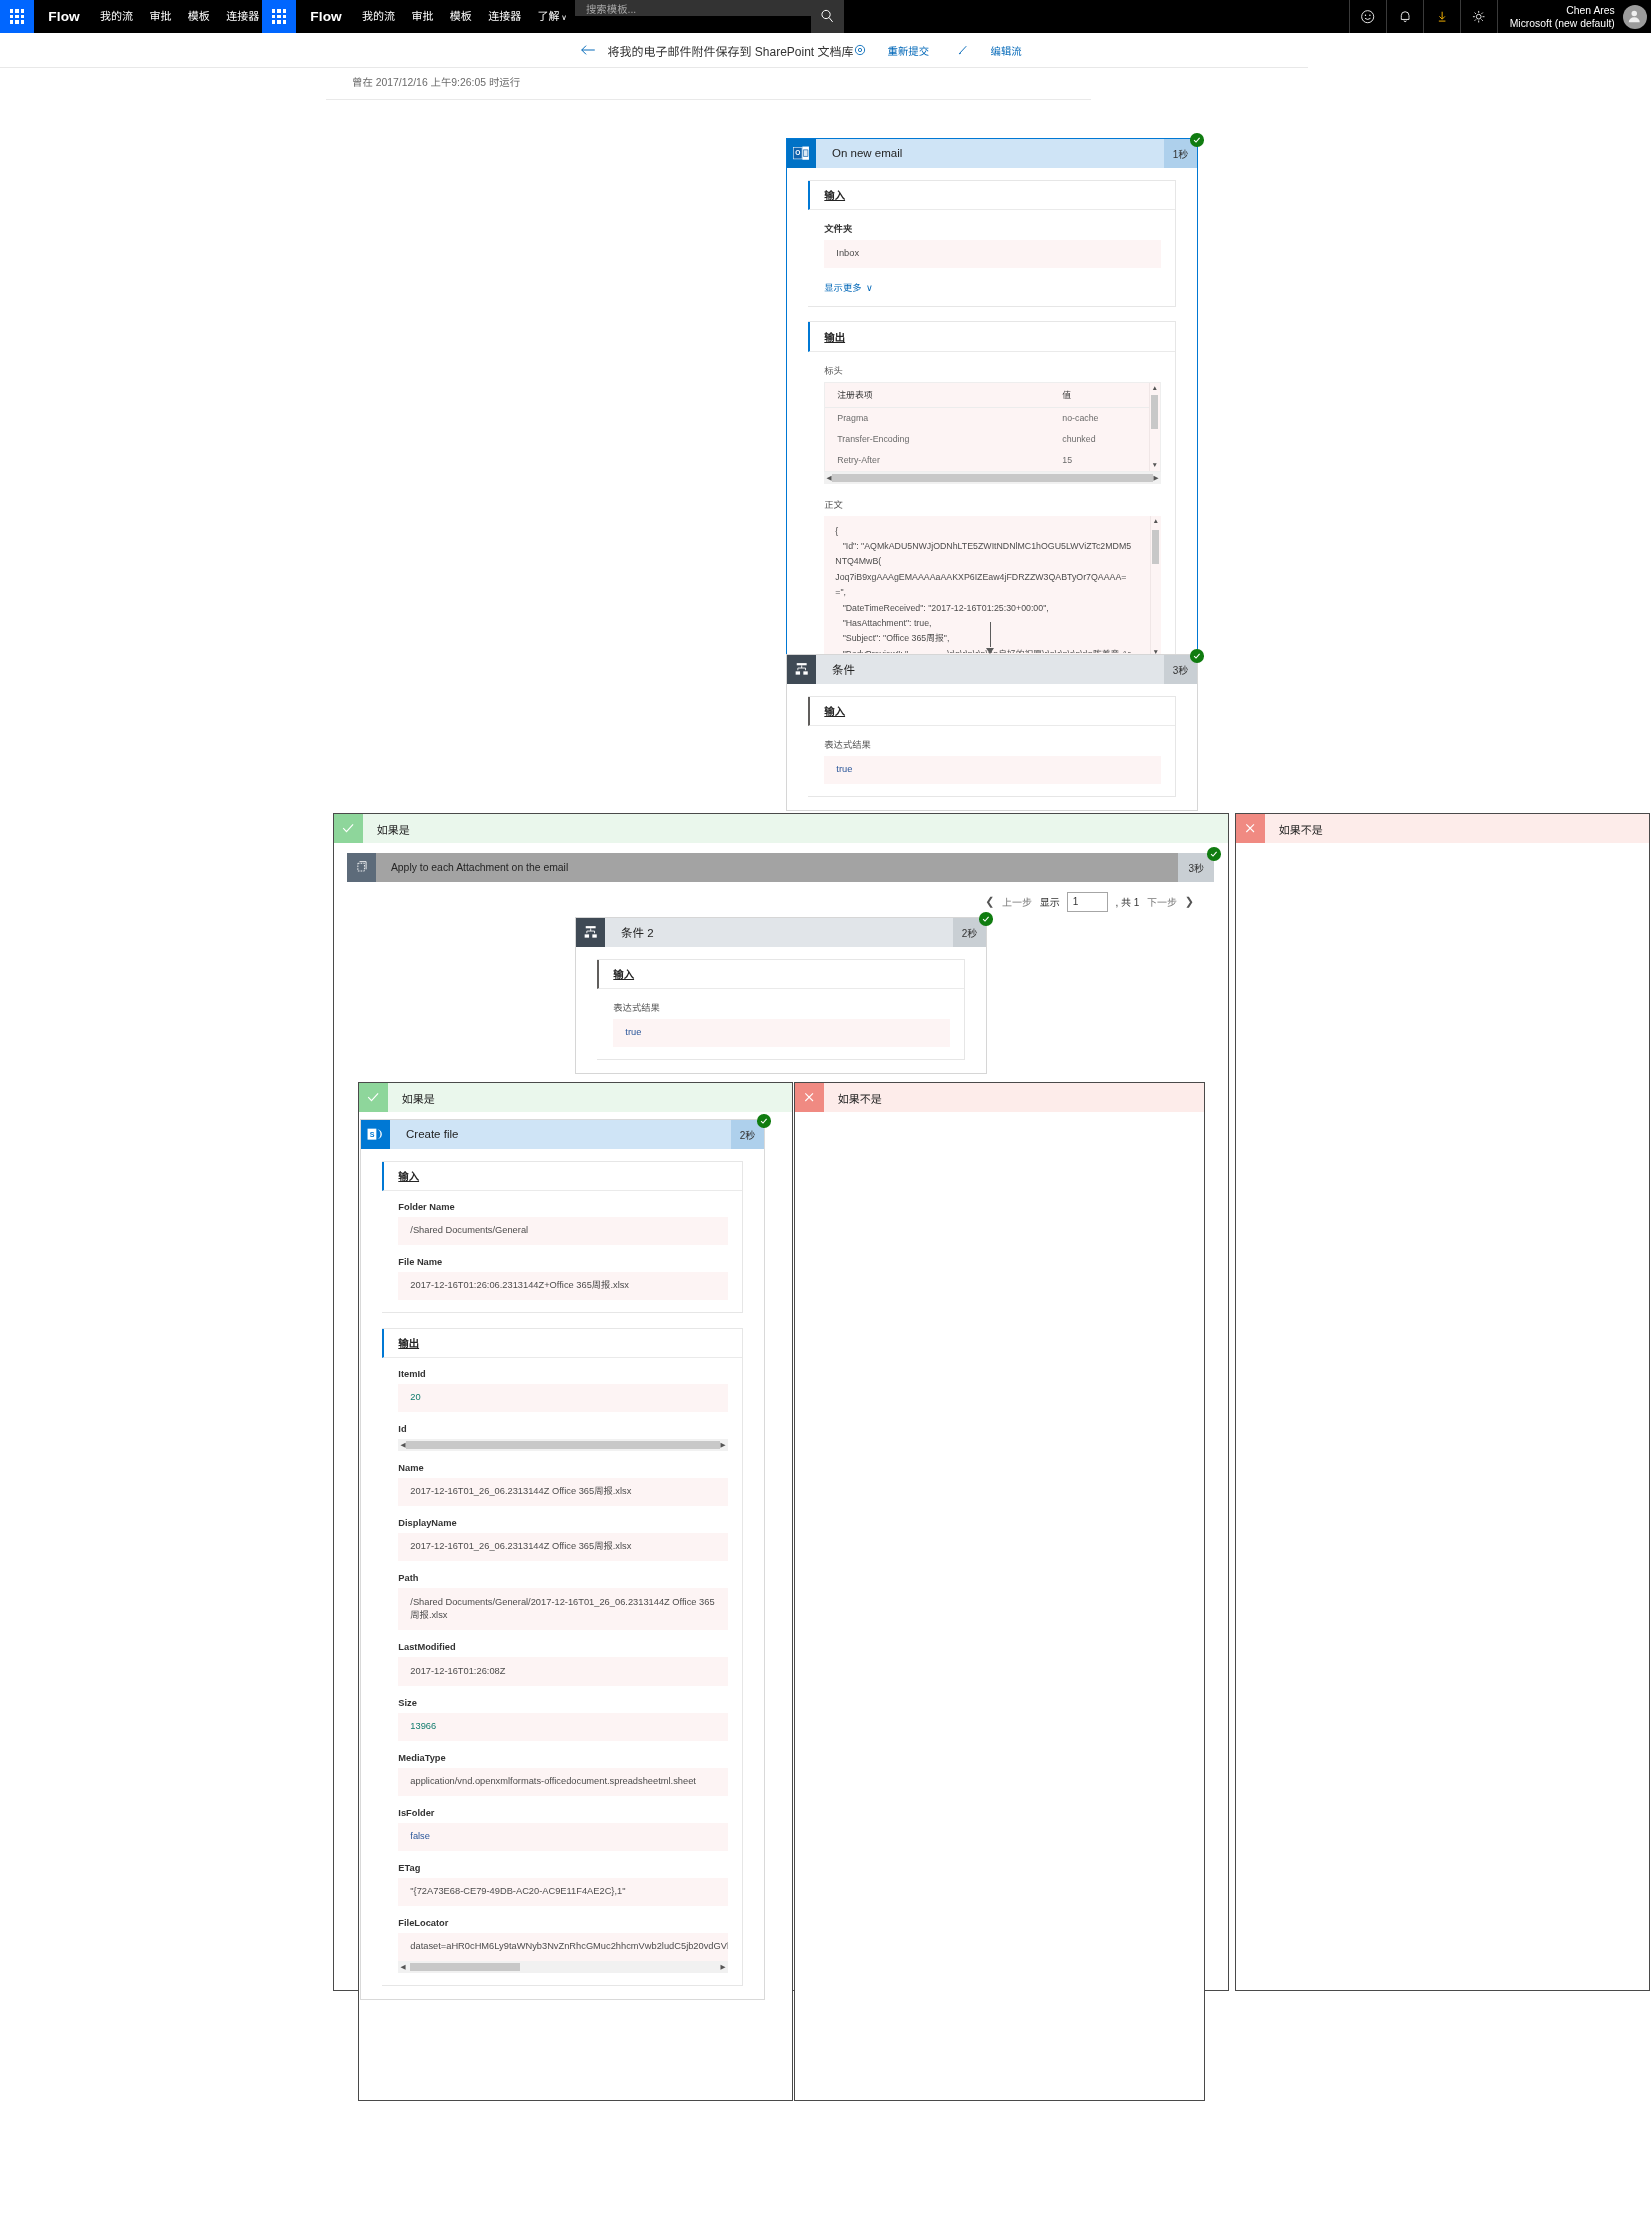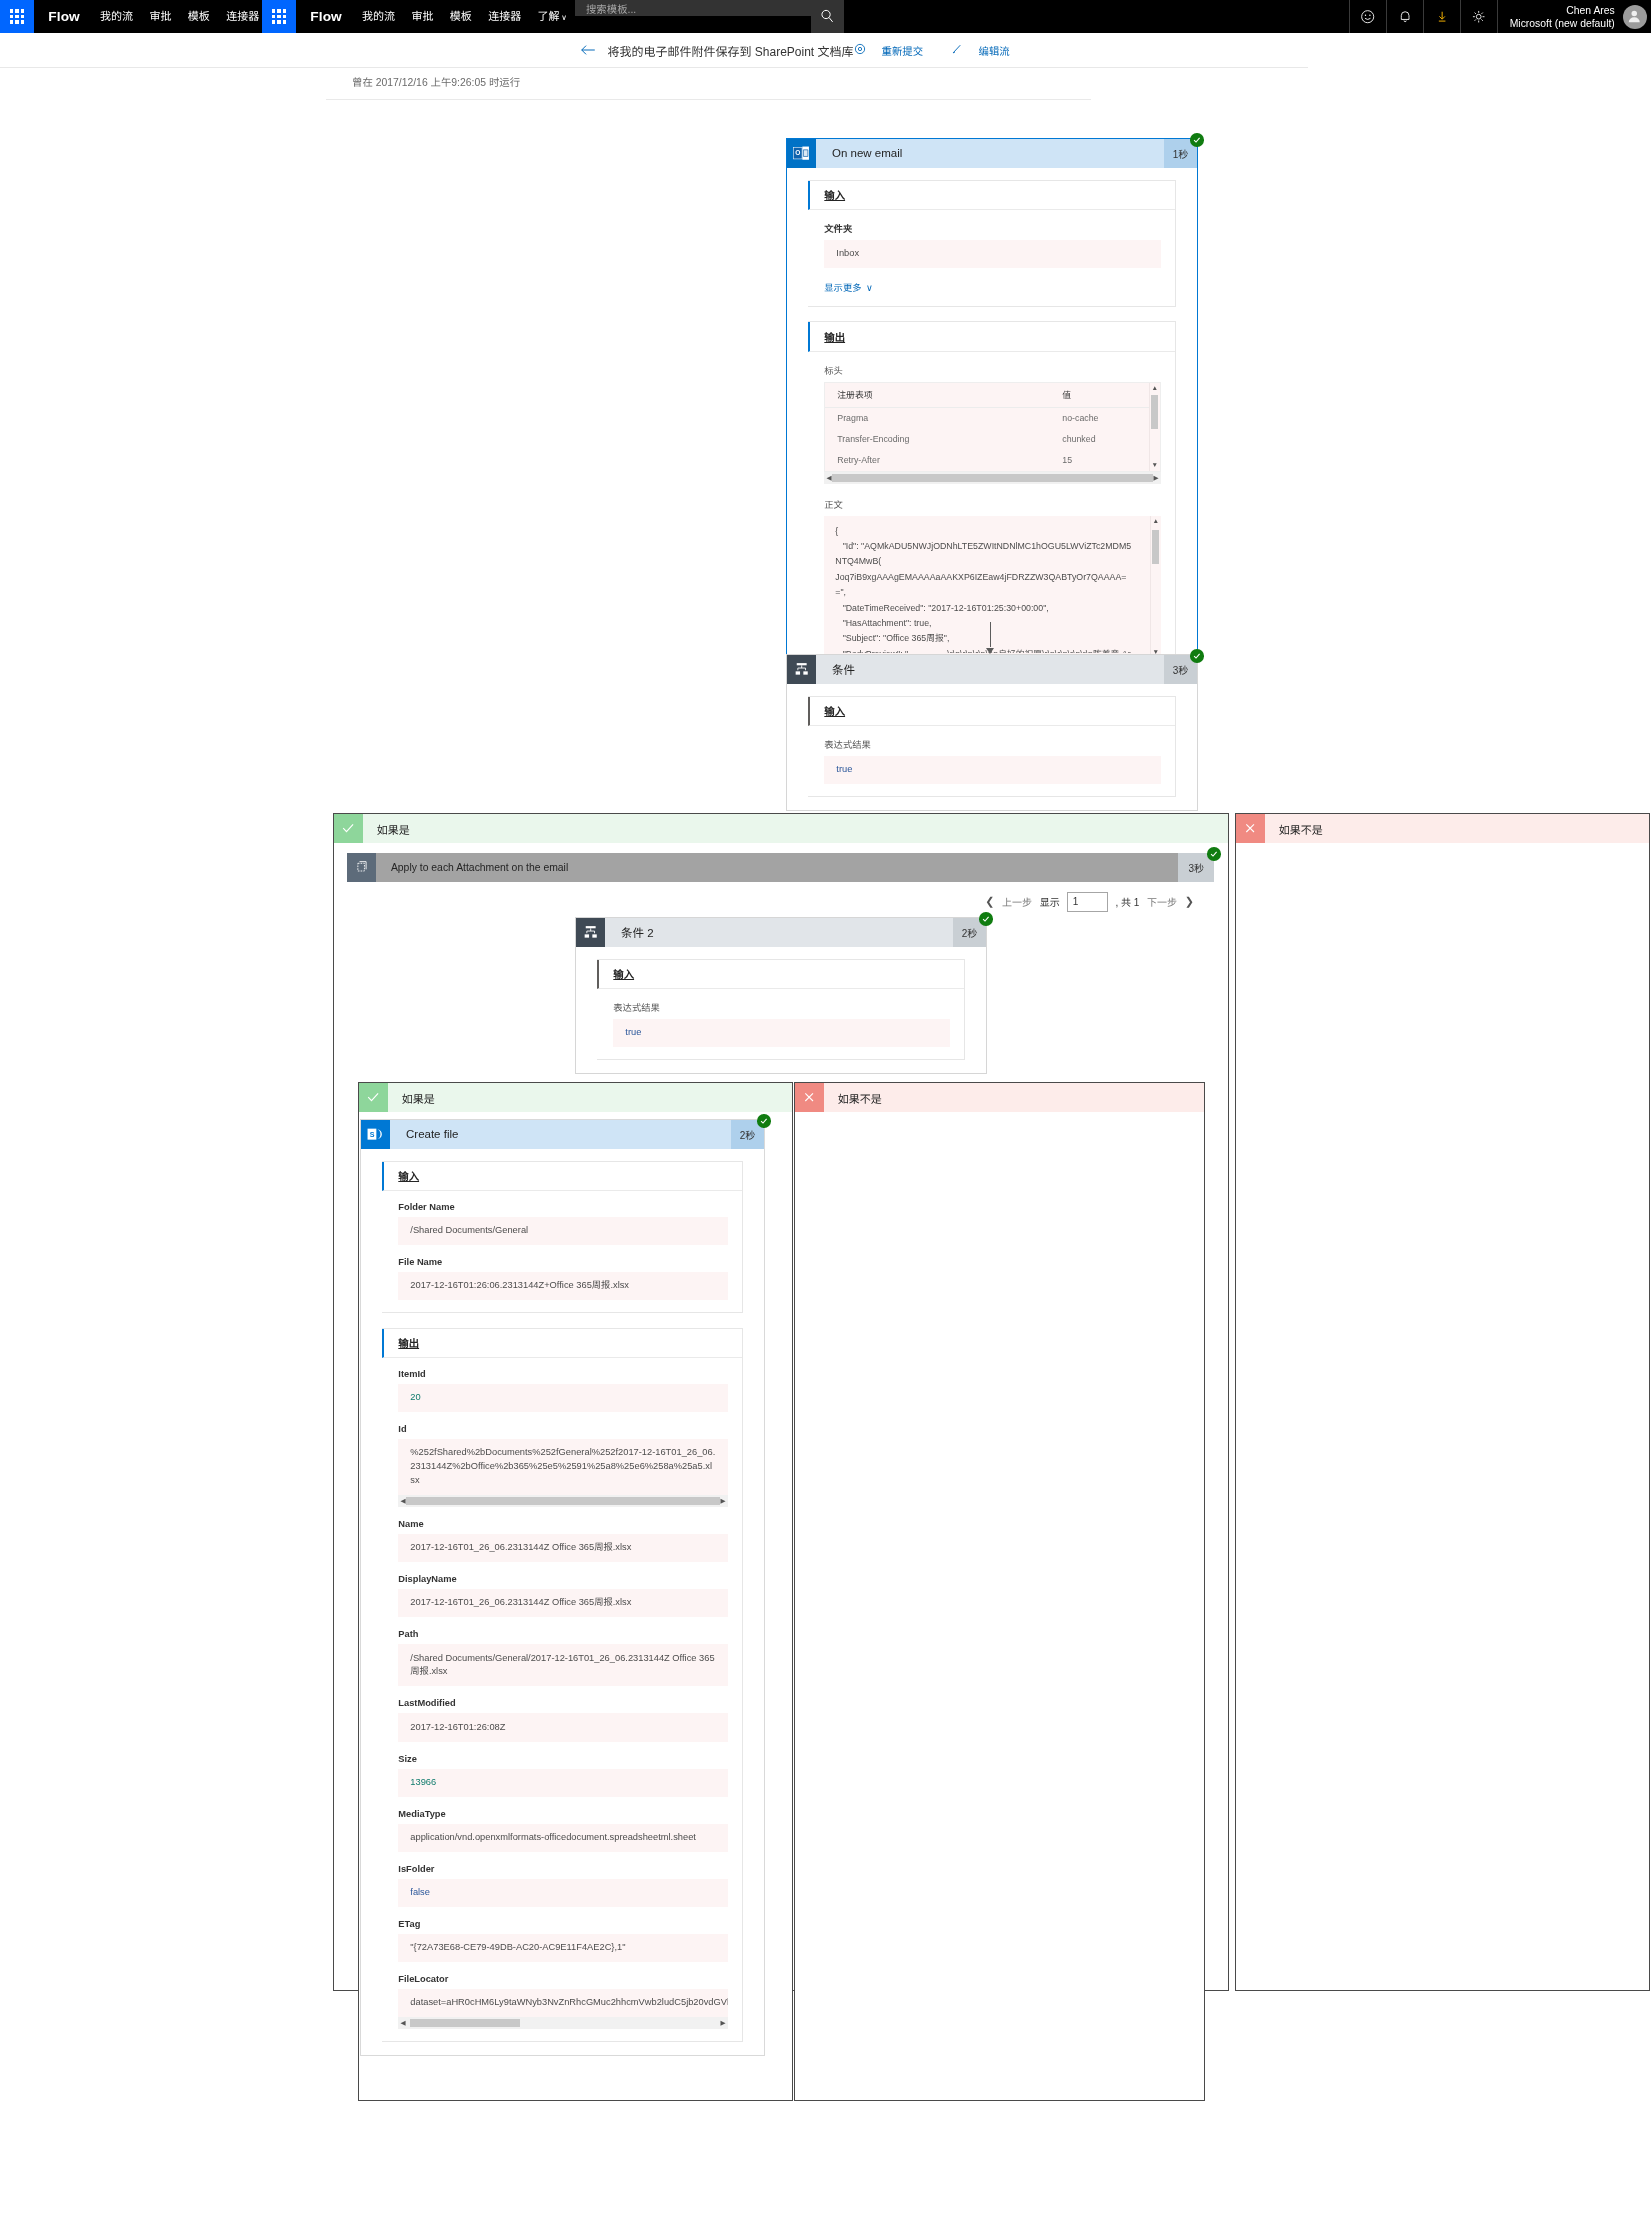--- a/index.html
+++ b/index.html
@@ -67,21 +67,21 @@
   }
 
   
   .subbar{
     position:absolute;left:0;top:33px;width:1308px;height:34px;background:#fff;
     border-bottom:0.5px solid #e8e8e8;display:flex;align-items:center;
   }
   .back-arrow{margin-left:580px;display:flex;align-items:center;}
   .flow-title{font-size:12px;color:#333;margin-left:11px;white-space:nowrap;}
   .subbar-actions{margin-left:auto;margin-right:362px;display:flex;align-items:center;gap:27.4px;}
-  .act{display:flex;color:#0067b8;font-size:10.4px;gap:16px;white-space:nowrap;}
+  .act{display:flex;align-items:center;color:#0067b8;font-size:10.4px;gap:22px;white-space:nowrap;}
 
   
   .runstrip{
     position:absolute;left:326px;top:74px;width:765px;height:25px;
     border-bottom:0.5px solid #e9e9e9;
   }
   .runstrip .txt{font-size:10.4px;color:#6b6b6b;padding-left:26px;line-height:18px;}
 
   
   .card{position:absolute;background:#fff;}
@@ -603,21 +603,20 @@
       <div class="section-head">输出</div>
       <div class="section-body">
 
         <div class="fld">
           <div class="fld-label">ItemId</div>
           <div class="fld-value teal">20</div>
         </div>
 
         <div class="fld">
           <div class="fld-label">Id</div>
-          <div class="fld-value">%252fShared%2bDocuments%252fGeneral%252f2017-12-16T01_26_06.2313144Z%2bOffice%2b365%25e5%2591%25a8%25e6%258a%25a5.xlsx</div>
           <div class="hscroll">
             <span class="arrowglyph">◀</span>
             <span class="thumb" style="width:324px;"></span>
             <span class="arrowglyph">▶</span>
           </div>
         </div>
 
         <div class="fld">
           <div class="fld-label">Name</div>
           <div class="fld-value">2017-12-16T01_26_06.2313144Z Office 365周报.xlsx</div>

